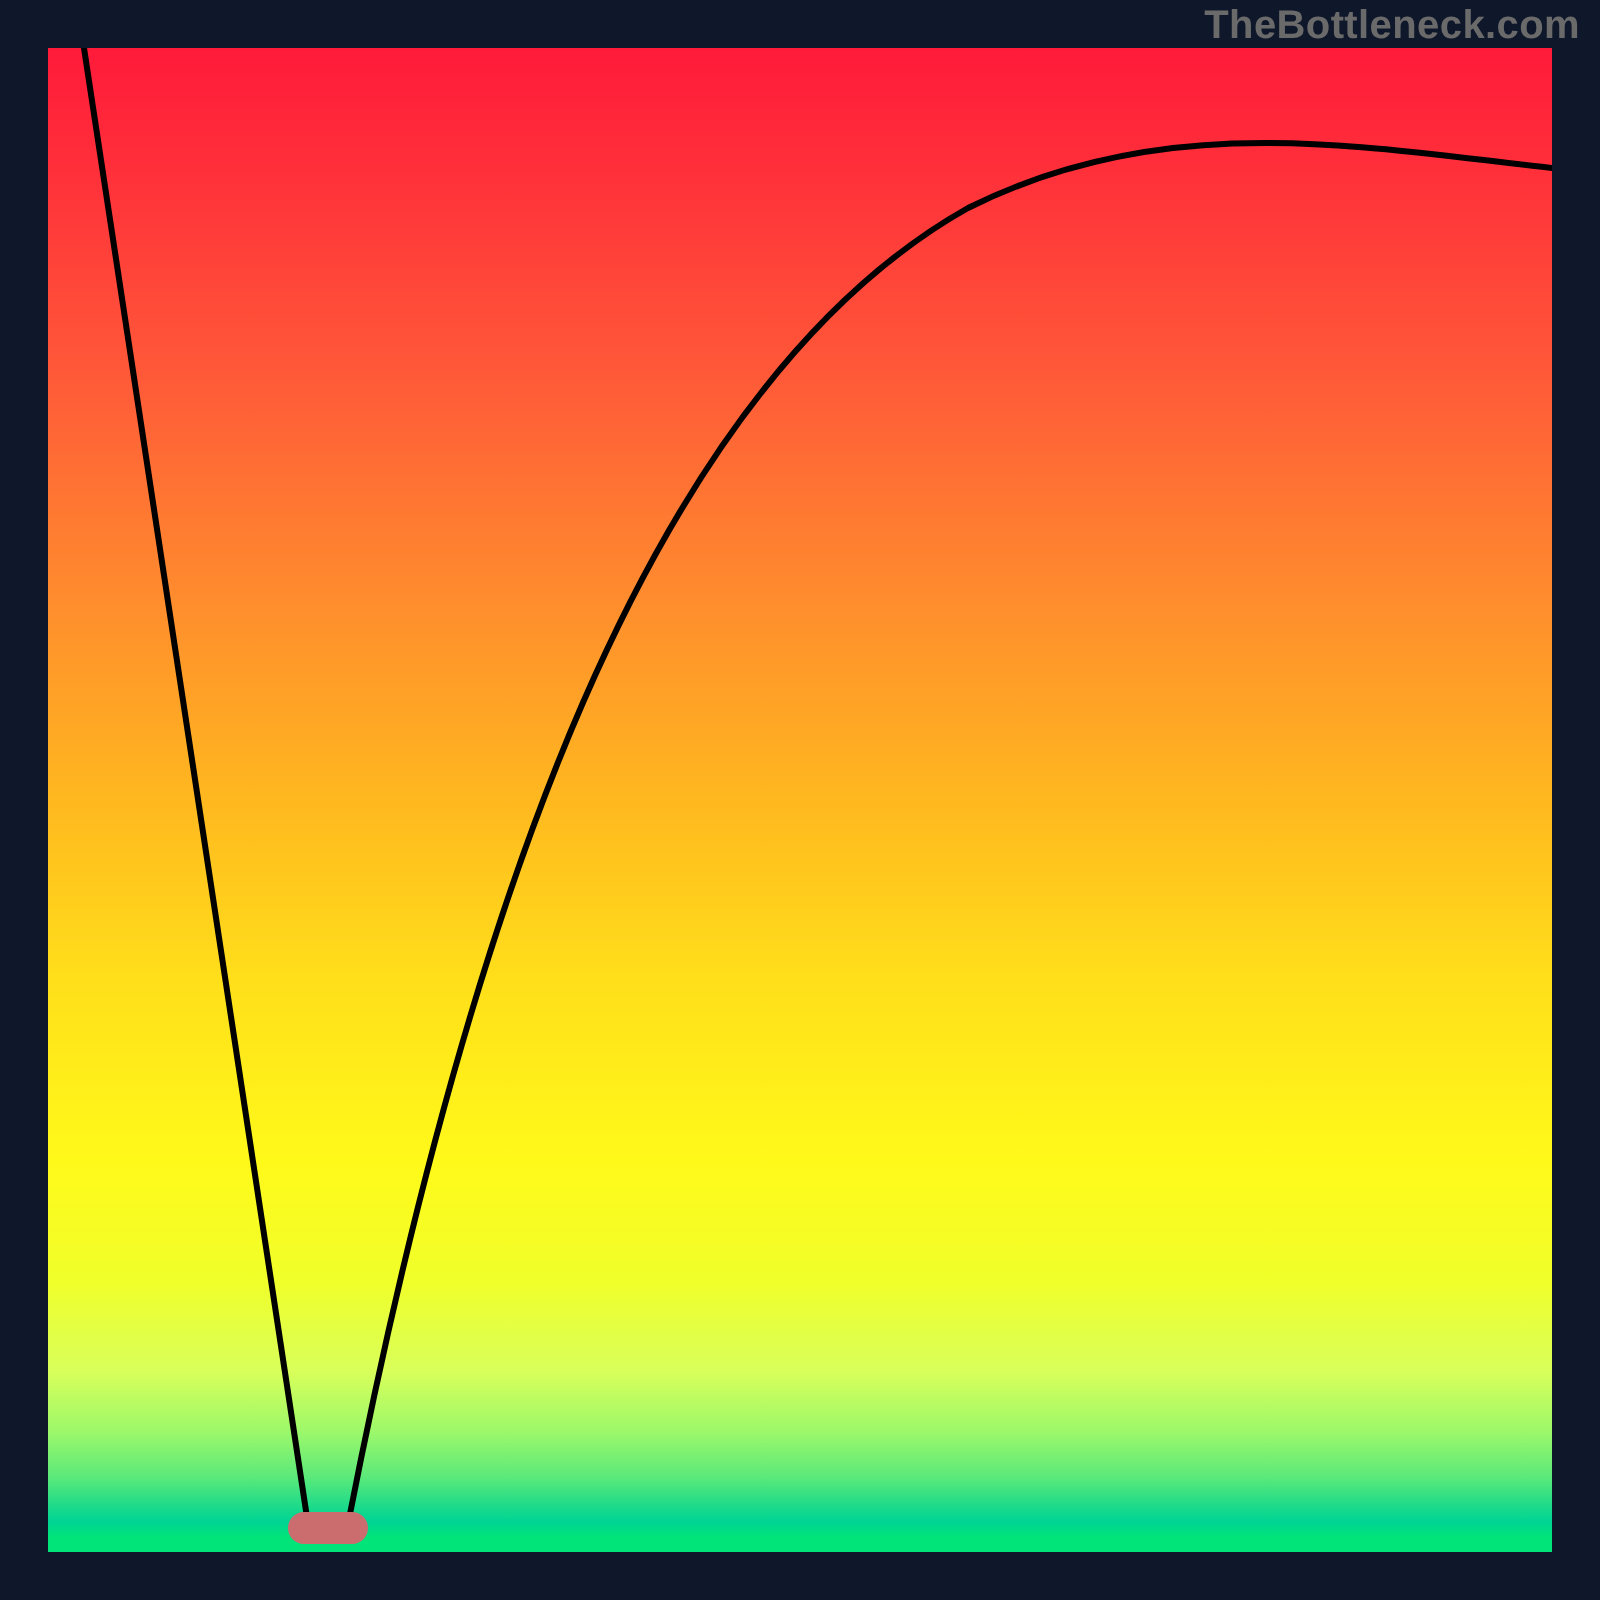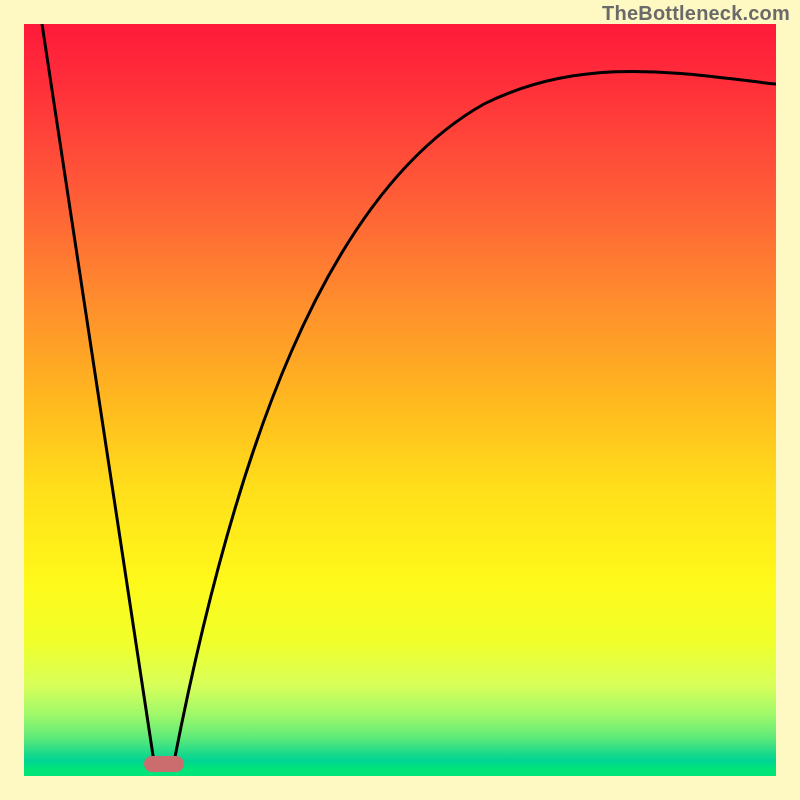--- a/index.html
+++ b/index.html
@@ -9,21 +9,21 @@
     height: 800px;
     background: #000;
     overflow: hidden;
   }
   .frame {
     position: absolute;
     top: 0;
     left: 0;
     width: 800px;
     height: 800px;
-    background: #fef9c3;
+    background: #0f172a;
   }
   .plot {
     position: absolute;
     
     left: 24px;
     top: 24px;
     width: 752px;
     height: 752px;
     overflow: hidden;
   }

